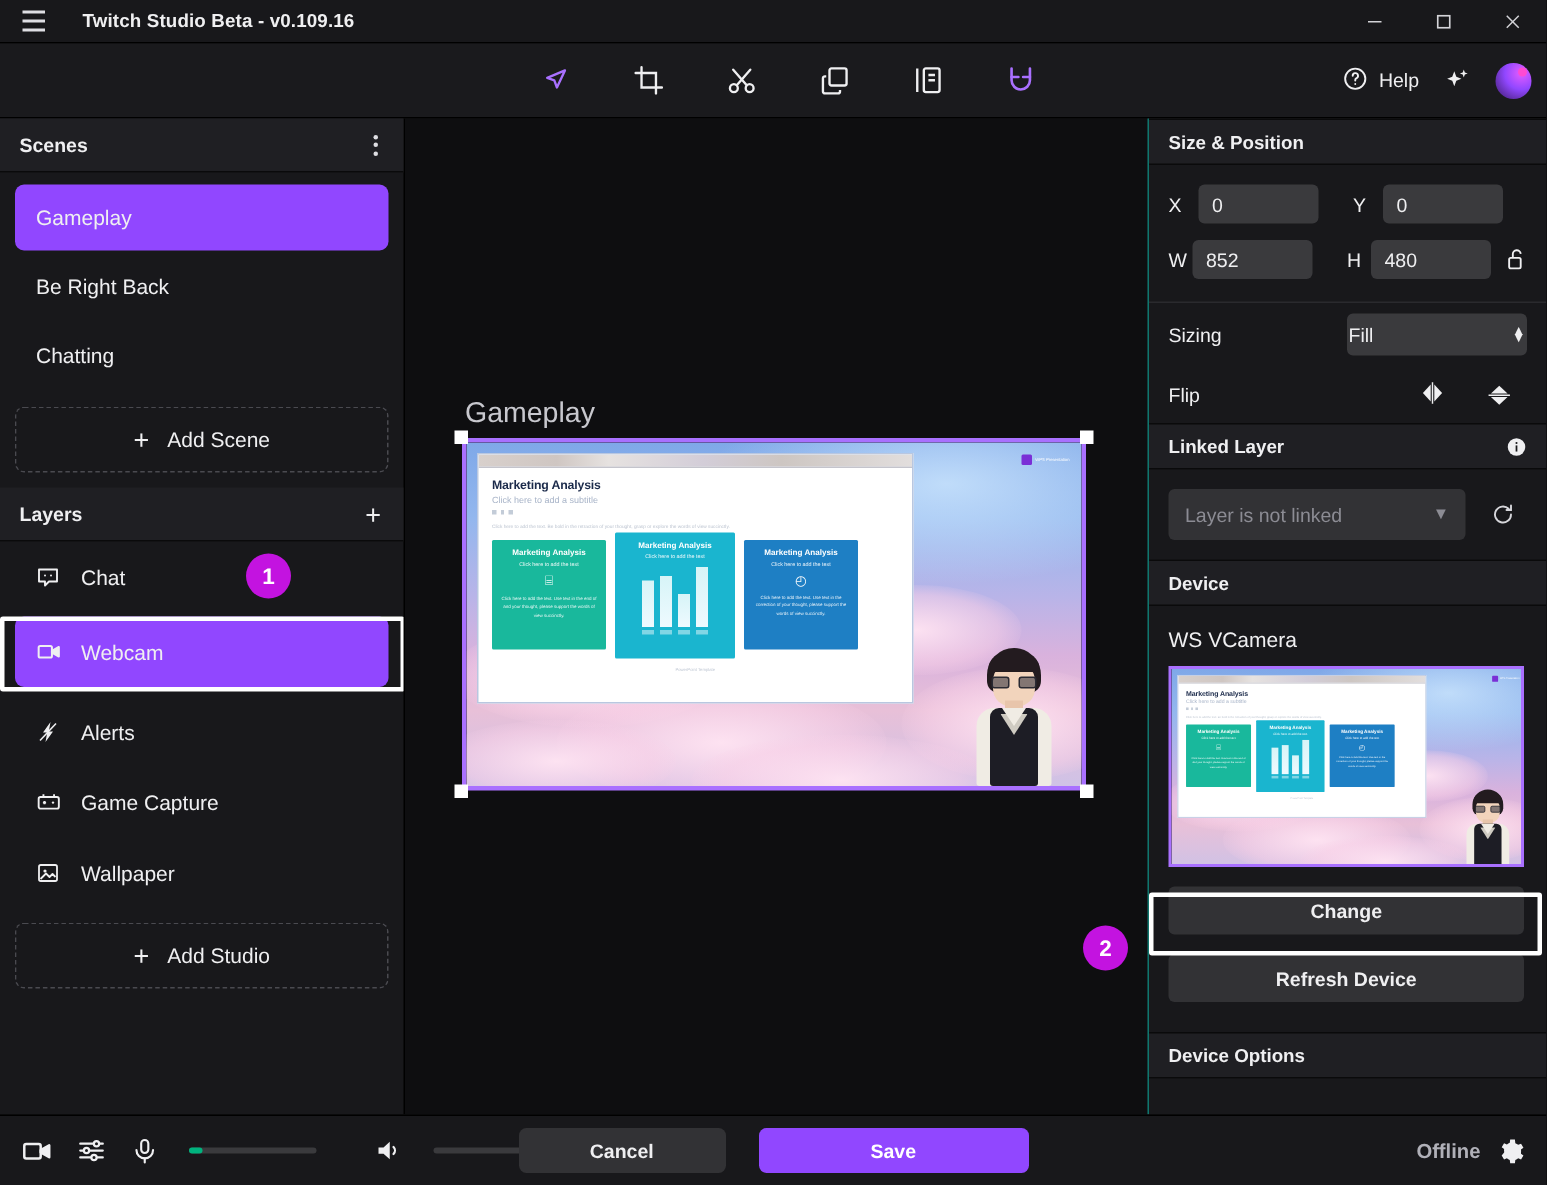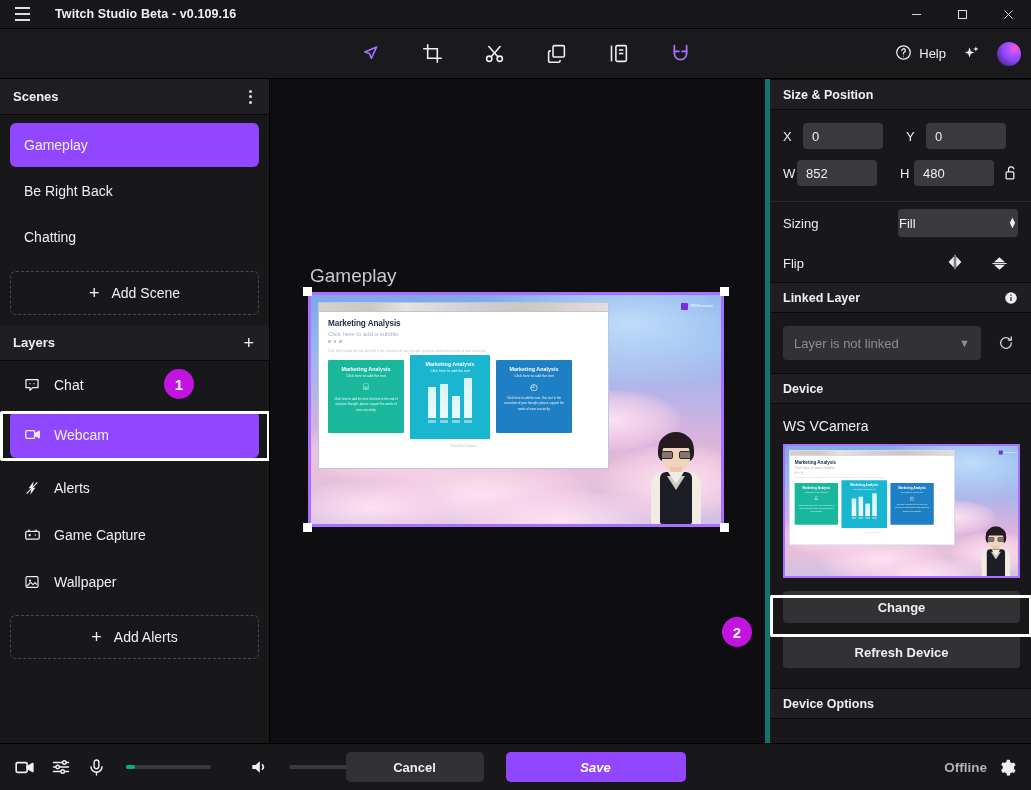--- a/index.html
+++ b/index.html
@@ -175,21 +175,21 @@
   .ap-glasses i:last-child { right: 0; }
   .ap-neck { position: absolute; left: 23px; top: 35px; width: 12px; height: 9px; background: #e8c5ab; }
   .ap-shirt { position: absolute; left: 4px; top: 40px; width: 50px; height: 52px; background: #f0ece4; border-radius: 12px 12px 2px 2px; }
   .ap-vest { position: absolute; left: 13px; top: 40px; width: 32px; height: 52px; background: #1d1d25; border-radius: 6px 6px 2px 2px; }
   .ap-collar { position: absolute; left: 21px; top: 40px; width: 16px; height: 12px; background: #f0ece4; clip-path: polygon(0 0, 100% 0, 50% 100%); }
   .ap-vneck { position: absolute; left: 20px; top: 44px; width: 18px; height: 14px; background: #cfcbc2; clip-path: polygon(0 0, 100% 0, 50% 100%); }
 
   
   .rightpanel {
     position: absolute; top: 79px; right: 0; width: 266px; height: 664px;
-    background: #18181b; border-left: 5px solid #0f766e; overflow: hidden;
+    background: #18181b; border-left: 1px solid #0f766e; overflow: hidden;
   }
   .sec-header {
     height: 31px; display: flex; align-items: center; padding: 0 13px;
     font-size: 12.5px; font-weight: bold; background: #1f1f23;
     border-top: 1px solid #0a0a0b; border-bottom: 1px solid #0a0a0b;
   }
   .sec-header .ico { margin-left: auto; display: flex; }
   .sec-body { padding: 13px; }
   .row { display: flex; align-items: center; gap: 0; margin-bottom: 11px; }
   .axis-lbl { width: 20px; font-size: 13px; color: #efeff1; }
@@ -237,21 +237,21 @@
   .meter { width: 85px; height: 4px; background: #3a3a3d; border-radius: 2px; position: relative; margin-left: 4px; }
   .meter .fill { position: absolute; left: 0; top: 0; height: 4px; width: 9px; background: #00b37e; border-radius: 2px; }
   .slider { width: 85px; height: 4px; background: #3a3a3d; border-radius: 2px; margin-left: 4px; }
   .bb-center { position: absolute; left: 50%; transform: translateX(-50%); display: flex; gap: 22px; }
   .btn-cancel {
     width: 138px; height: 30px; background: #323235; border: none; border-radius: 5px;
     color: #efeff1; font-size: 13px; font-weight: bold; font-family: "Liberation Sans", sans-serif;
   }
   .btn-save {
     width: 180px; height: 30px; background: #9147ff; border: none; border-radius: 5px;
-    color: #fff; font-size: 13px; font-weight: bold; font-family: "Liberation Sans", sans-serif; font-style: italic;
+    color: #fff; font-size: 13px; font-weight: bold; font-family: "Liberation Sans", sans-serif;
   }
   .bb-right { margin-left: auto; display: flex; align-items: center; gap: 11px; }
   .offline-txt { font-size: 13.5px; color: #b0b0b8; font-weight: bold; }
 </style>
 </head>
 <body>
 
 <div id="app">
 
   <div class="titlebar">
@@ -439,21 +439,21 @@
               <rect x="3" y="4" width="18" height="16" rx="1.8"></rect>
               <circle cx="9" cy="10" r="1.6" fill="currentColor" stroke="none"></circle>
               <path d="M4.5 18 10 12.5l3.5 3.5L16.5 13l3 3"></path>
             </svg>
         </span>
         <span>Wallpaper</span>
       </div>
 
       <div class="dashed-btn" style="margin-top:10px;">
         <span class="pl">+</span>
-        <span>Add Alerts</span>
+        <span>Add Studio</span>
       </div>
     </div>
   </div>
 
   <div class="canvas-area">
     <div class="scene-label">Gameplay</div>
 
     <div class="preview-wrap">
       <div class="preview-frame">
         <div class="sky">

